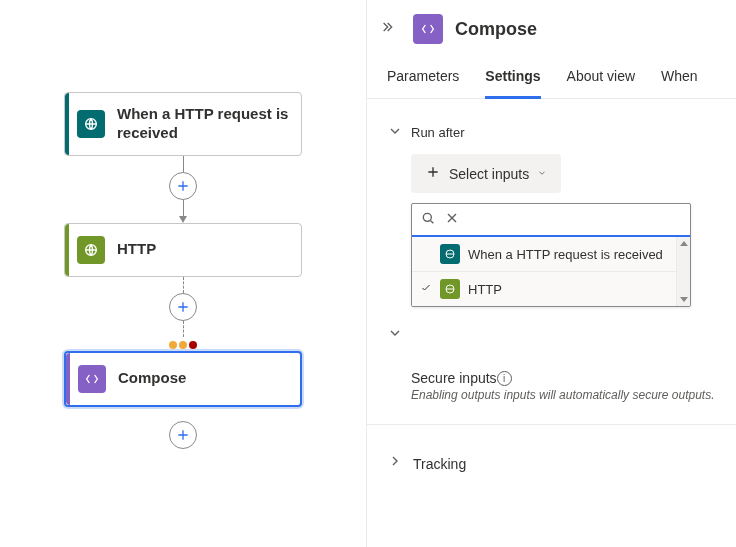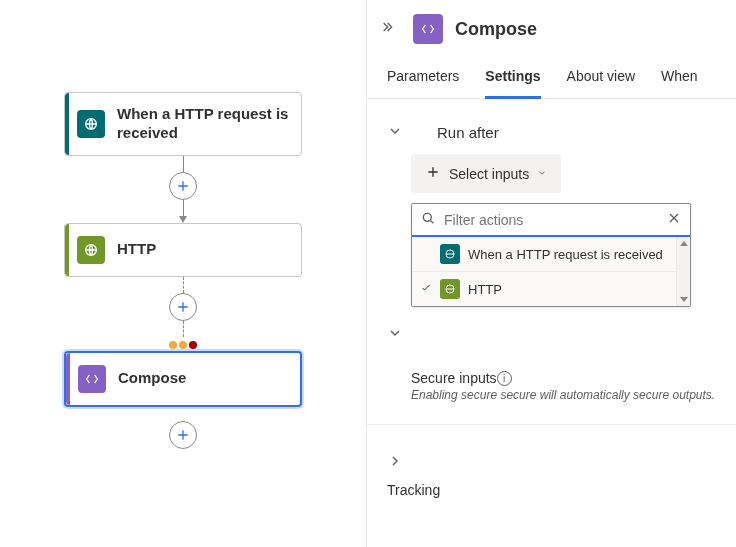--- a/index.html
+++ b/index.html
@@ -95,21 +95,21 @@
   }
   .tab {
     padding: 10px 0 12px; font-size: 14px; color: #323130; cursor: pointer;
     border-bottom: 3px solid transparent; margin-bottom: -1px;
   }
   .tab.active { font-weight: 600; border-bottom-color: #2f6fed; }
   .panel-body { padding: 12px 20px; flex: 1; overflow: auto; }
 
   .section-h { display: flex; align-items: center; gap: 10px; padding: 12px 0; cursor: pointer; }
   .section-h .chev { width: 14px; color: #605e5c; }
-  .section-h .label { font-size: 15px; margin-left: 26px; }
+  .section-h .label { font-size: 13px; }
 
   .select-actions {
     margin-left: 24px; display: inline-flex; align-items: center; gap: 8px;
     background: #f3f2f1; border-radius: 4px; padding: 10px 14px; cursor: pointer;
     font-size: 14px;
   }
   .select-actions .chev-sm { font-size: 11px; color: #605e5c; }
 
   .action-picker {
     margin: 10px 0 0 24px; width: 280px;
@@ -159,21 +159,21 @@
   .toggle-row { display: flex; align-items: center; gap: 10px; margin-top: 8px; }
   .toggle {
     width: 40px; height: 20px; border-radius: 10px; border: 1px solid #605e5c;
     position: relative; cursor: pointer; background: #fff;
   }
   .toggle .knob {
     position: absolute; left: 2px; top: 2px; width: 14px; height: 14px;
     border-radius: 50%; background: #605e5c;
   }
 
-  .tracking { display: flex; align-items: flex-start; gap: 10px; padding: 24px 0 0 0; cursor: pointer; margin-top: 4px; flex-direction: column; }
+  .tracking { display: flex; align-items: flex-end; gap: 10px; padding: 24px 0 0 0; cursor: pointer; margin-top: 4px; }
   .tracking .chev { color: #605e5c; }
 
   .divider { border-top: 1px solid #edebe9; margin: 22px -20px 0; }
 
   
   .svg-i { width: 16px; height: 16px; }
 </style>
 </head>
 <body>
 
@@ -294,21 +294,20 @@
     </div>
 
     <div class="action-picker">
       <div class="search-row">
         <span class="mag">
           <svg class="svg-i" viewBox="0 0 24 24" fill="none" stroke="currentColor" stroke-width="2">
               <circle cx="11" cy="11" r="6"></circle>
               <path d="M20 20l-4-4"></path>
             </svg>
         </span>
-        <input type="text" placeholder="Filter actions" style="">
         <span class="xbtn">
           <svg class="svg-i" viewBox="0 0 24 24" fill="none" stroke="currentColor" stroke-width="2">
               <path d="M6 6l12 12M18 6l-12 12"></path>
             </svg>
         </span>
       </div>
       <div class="opts">
         <div class="opt trig">
           <span class="oicon">
             <svg width="12" height="12" viewBox="0 0 24 24" fill="none" stroke="currentColor" stroke-width="2">
@@ -344,21 +343,21 @@
           </svg>
       </span>
       <span></span>
     </div>
 
     <div class="sub2">
       <div class="sec-inputs-h">
         <span>Secure inputs</span>
         <span class="info">i</span>
       </div>
-      <div class="desc">Enabling secure secure will automatically secure outputs.</div>
+      <div class="desc">Enabling outputs inputs will automatically secure outputs.</div>
     </div>
 
     <div class="divider"></div>
 
     
     <div class="tracking">
       <span class="chev">
         <svg class="svg-i" viewBox="0 0 24 24" fill="none" stroke="currentColor" stroke-width="2">
             <path d="M9 6l6 6-6 6"></path>
           </svg>

